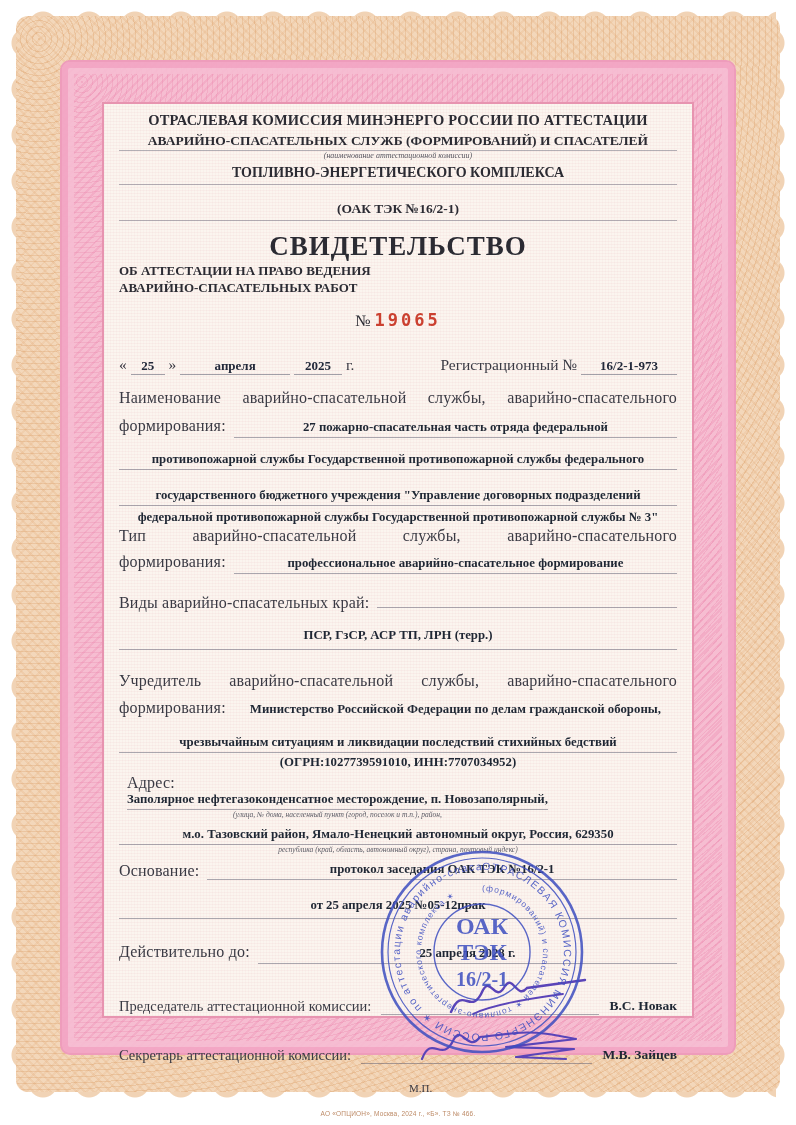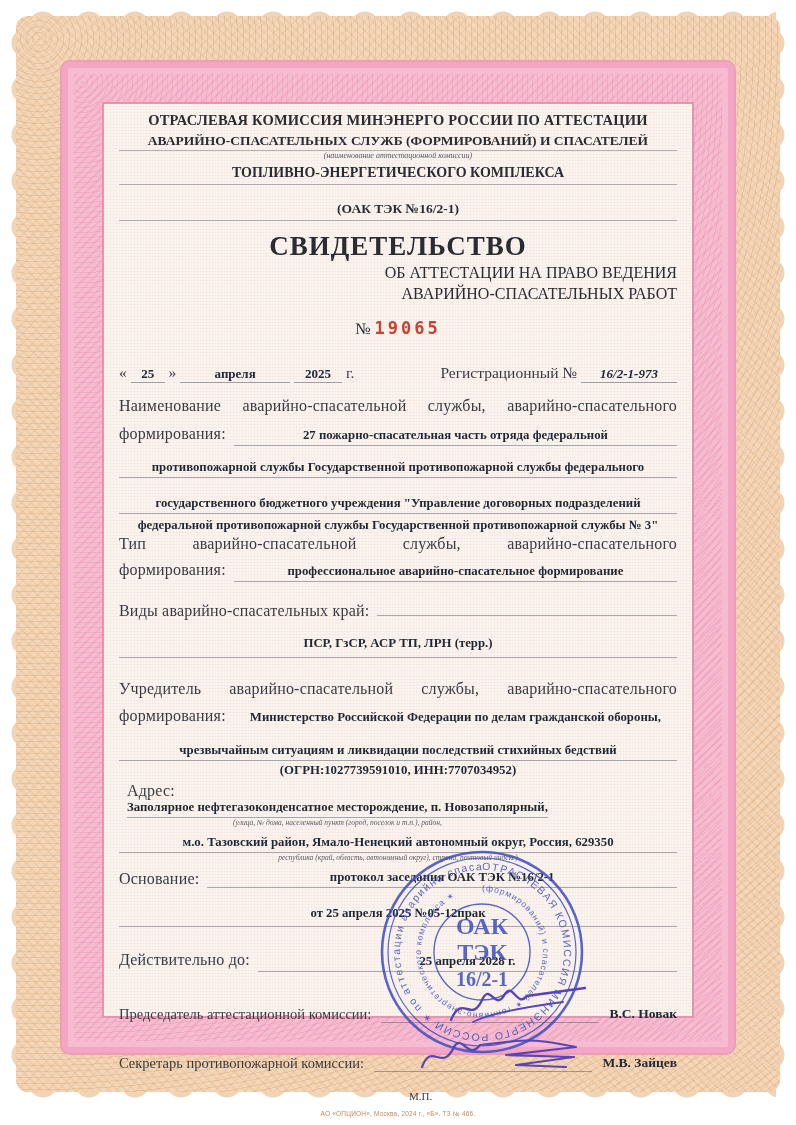--- a/index.html
+++ b/index.html
@@ -32,21 +32,21 @@
       #fbf5ef;}
   .content{position:absolute;inset:0;padding:6px 15px 0 15px;}
   
   .hdr{ text-align:center;font-weight:bold;color:#2b2b33;}
   .hdr1{font-size:14.5px;letter-spacing:.2px;margin-top:2px;}
   .hdr2{font-size:13.5px;margin-top:4px;padding-bottom:1px;border-bottom:1px solid rgba(90,90,110,.45);}
   .hdr-cap{text-align:center;font-style:italic;font-size:8px;color:#55555f;margin-top:0px;}
   .hdr3{font-size:14px;margin-top:5px;padding-bottom:3px;border-bottom:1px solid rgba(90,90,110,.45);}
   .hdr4{font-size:13.5px;margin-top:16px;padding-bottom:3px;border-bottom:1px solid rgba(90,90,110,.45);}
   .big-title{text-align:center;font-size:27px;font-weight:bold;letter-spacing:1px;color:#2b2b33;margin-top:10px;}
-  .sub-title{text-align:right;font-size:16px;font-weight:normal;color:#2b2b33;line-height:1.32;}
+  .sub-title{text-align:left;font-size:13px;font-weight:bold;color:#2b2b33;line-height:1.32;}
   .cert-no{text-align:center;margin-top:14px;font-size:16px;color:#2b2b33;}
   .cert-no .num{font-family:"DejaVu Sans Mono",monospace;font-weight:bold;font-size:17px;letter-spacing:3px;color:#cb4030;}
   .date-row{display:flex;justify-content:space-between;align-items:baseline;margin-top:26px;font-size:15.5px;color:#3a3a44;}
   .d-ul{border-bottom:1px solid rgba(90,90,110,.55);font-weight:bold;font-size:13px;color:#22293a;text-align:center;}
   .lbl{font-size:16px;color:#3a3a44;letter-spacing:.2px;}
   .just{text-align:justify;text-align-last:justify;}
   .val{font-weight:bold;font-size:12.8px;color:#1f2734;}
   .rule{border-bottom:1px solid rgba(90,90,110,.5);}
   .vline{text-align:center;padding-bottom:2px;}
   .cap{ text-align:center;font-style:italic;font-size:7.5px;color:#5a5a64;}
@@ -92,21 +92,21 @@
         <div>
           <span>«</span>
           <span class="d-ul" style="display:inline-block;min-width:34px;">25</span>
           <span>»</span>
           <span class="d-ul" style="display:inline-block;min-width:110px;">апреля</span>
           <span class="d-ul" style="display:inline-block;min-width:48px;">2025</span>
           <span>г.</span>
         </div>
         <div>
           <span>Регистрационный №</span>
-          <span class="d-ul" style="display:inline-block;min-width:96px;font-style:italic;">16/2-1-973</span>
+          <span class="d-ul" style="display:inline-block;min-width:96px;">16/2-1-973</span>
         </div>
       </div>
 
       <div style="margin-top:14px;">
         <div class="lbl just">Наименование аварийно-спасательной службы, аварийно-спасательного</div>
         <div style="display:flex;align-items:baseline;margin-top:10px;">
           <span class="lbl">формирования:</span>
           <span class="val rule vline" style="flex:1;margin-left:8px;">27 пожарно-спасательная часть отряда федеральной</span>
         </div>
         <div class="val rule vline" style="margin-top:14px;">противопожарной службы Государственной противопожарной службы федерального</div>
@@ -166,21 +166,21 @@
           <span>Председатель аттестационной комиссии:</span>
           <span class="sig-line">
             <svg class="sig-svg" width="150" height="46" viewBox="0 0 150 46">
               <path d="M8 38 C 20 10, 28 44, 40 16 C 48 2, 52 30, 62 12 C 70 0, 74 26, 84 14 L 142 6" stroke="#5a44b8" stroke-width="2.4" fill="none" stroke-linecap="round"></path>
               <path d="M30 40 C 50 30, 90 24, 120 20" stroke="#5a44b8" stroke-width="1.8" fill="none" stroke-linecap="round"></path>
             </svg>
           </span>
           <span class="sig-name">В.С. Новак</span>
         </div>
         <div class="sig-row" style="margin-top:32px;">
-          <span>Секретарь противопожарной комиссии:</span>
+          <span>Секретарь аттестационной комиссии:</span>
           <span class="sig-line">
             <svg class="sig-svg" width="170" height="44" viewBox="0 0 170 44">
               <path d="M6 34 C 16 8, 26 40, 38 14 C 46 0, 52 28, 64 12 L 100 8 C 120 6, 140 10, 160 14 L 90 22 L 158 24 L 100 32 L 150 34" stroke="#5a44b8" stroke-width="2.2" fill="none" stroke-linecap="round" stroke-linejoin="round"></path>
             </svg>
           </span>
           <span class="sig-name">М.В. Зайцев</span>
         </div>
         <div class="mp" style="margin:18px 0 0 290px;">М.П.</div>
       </div>
 

